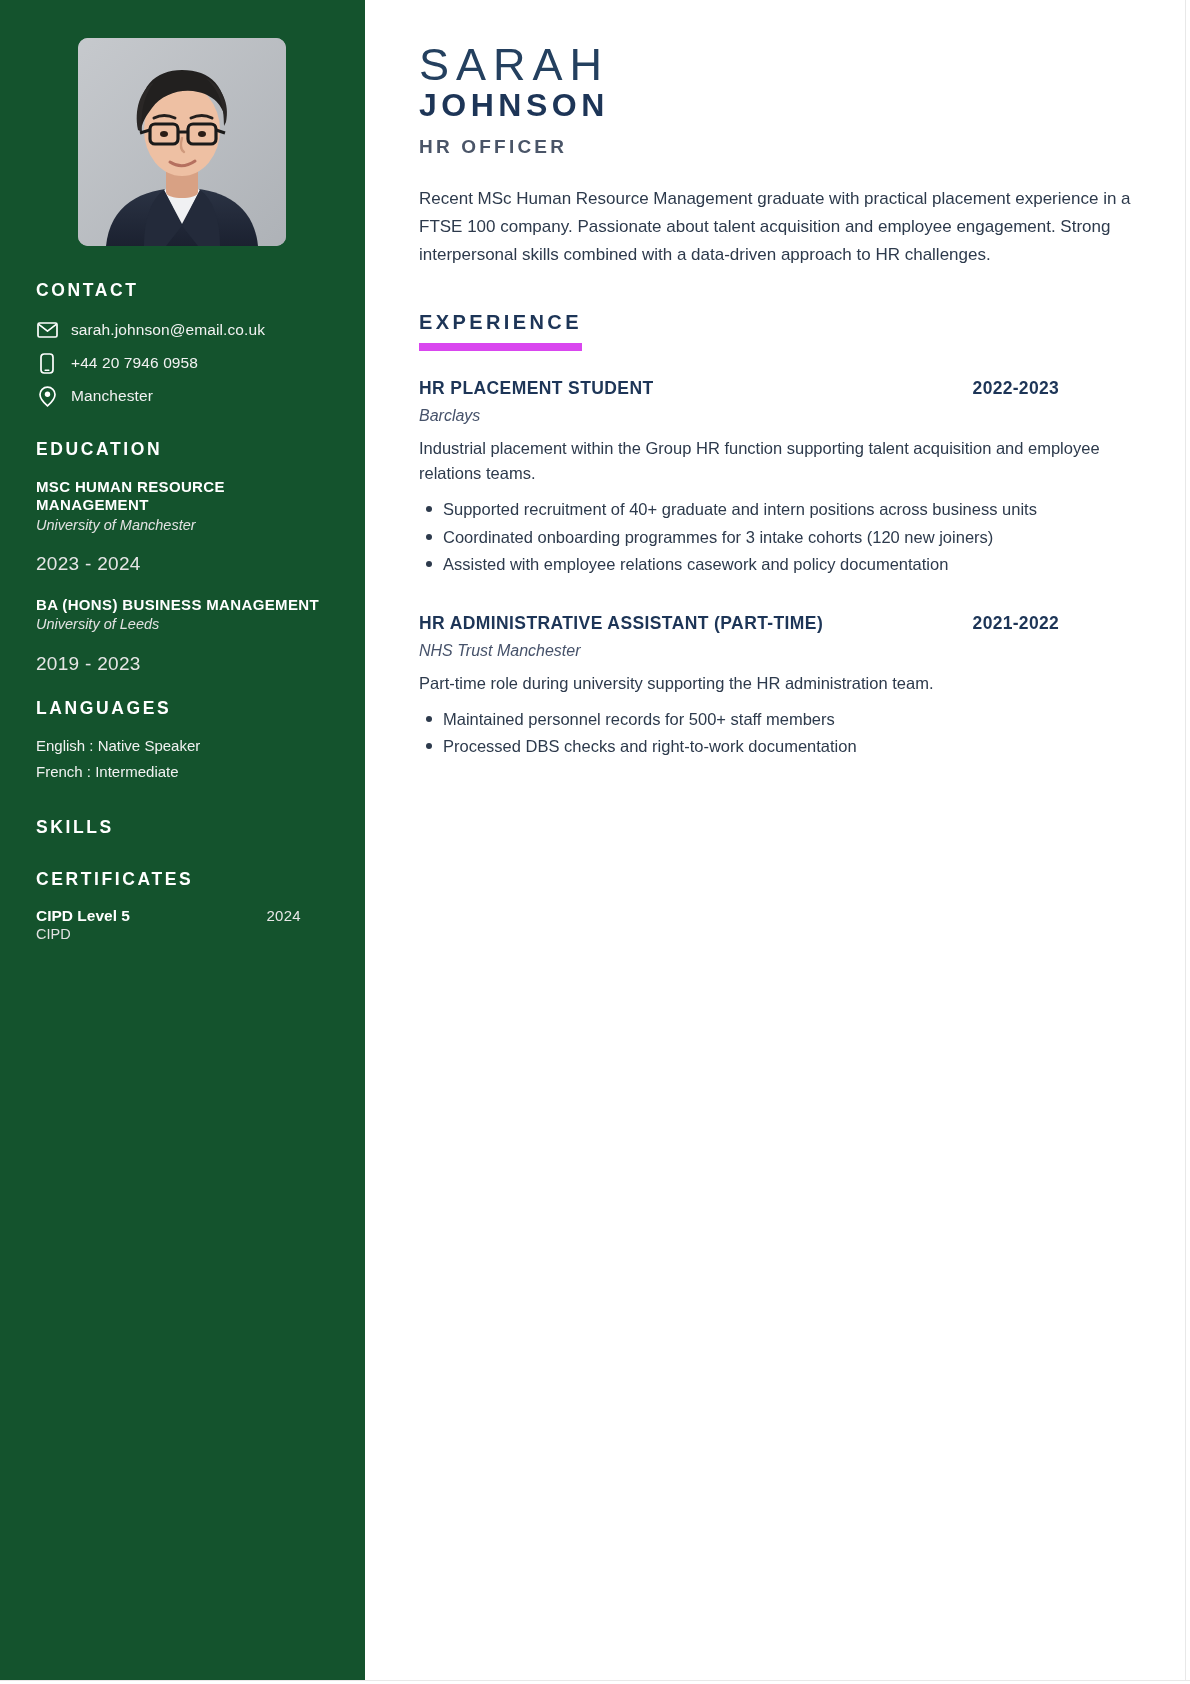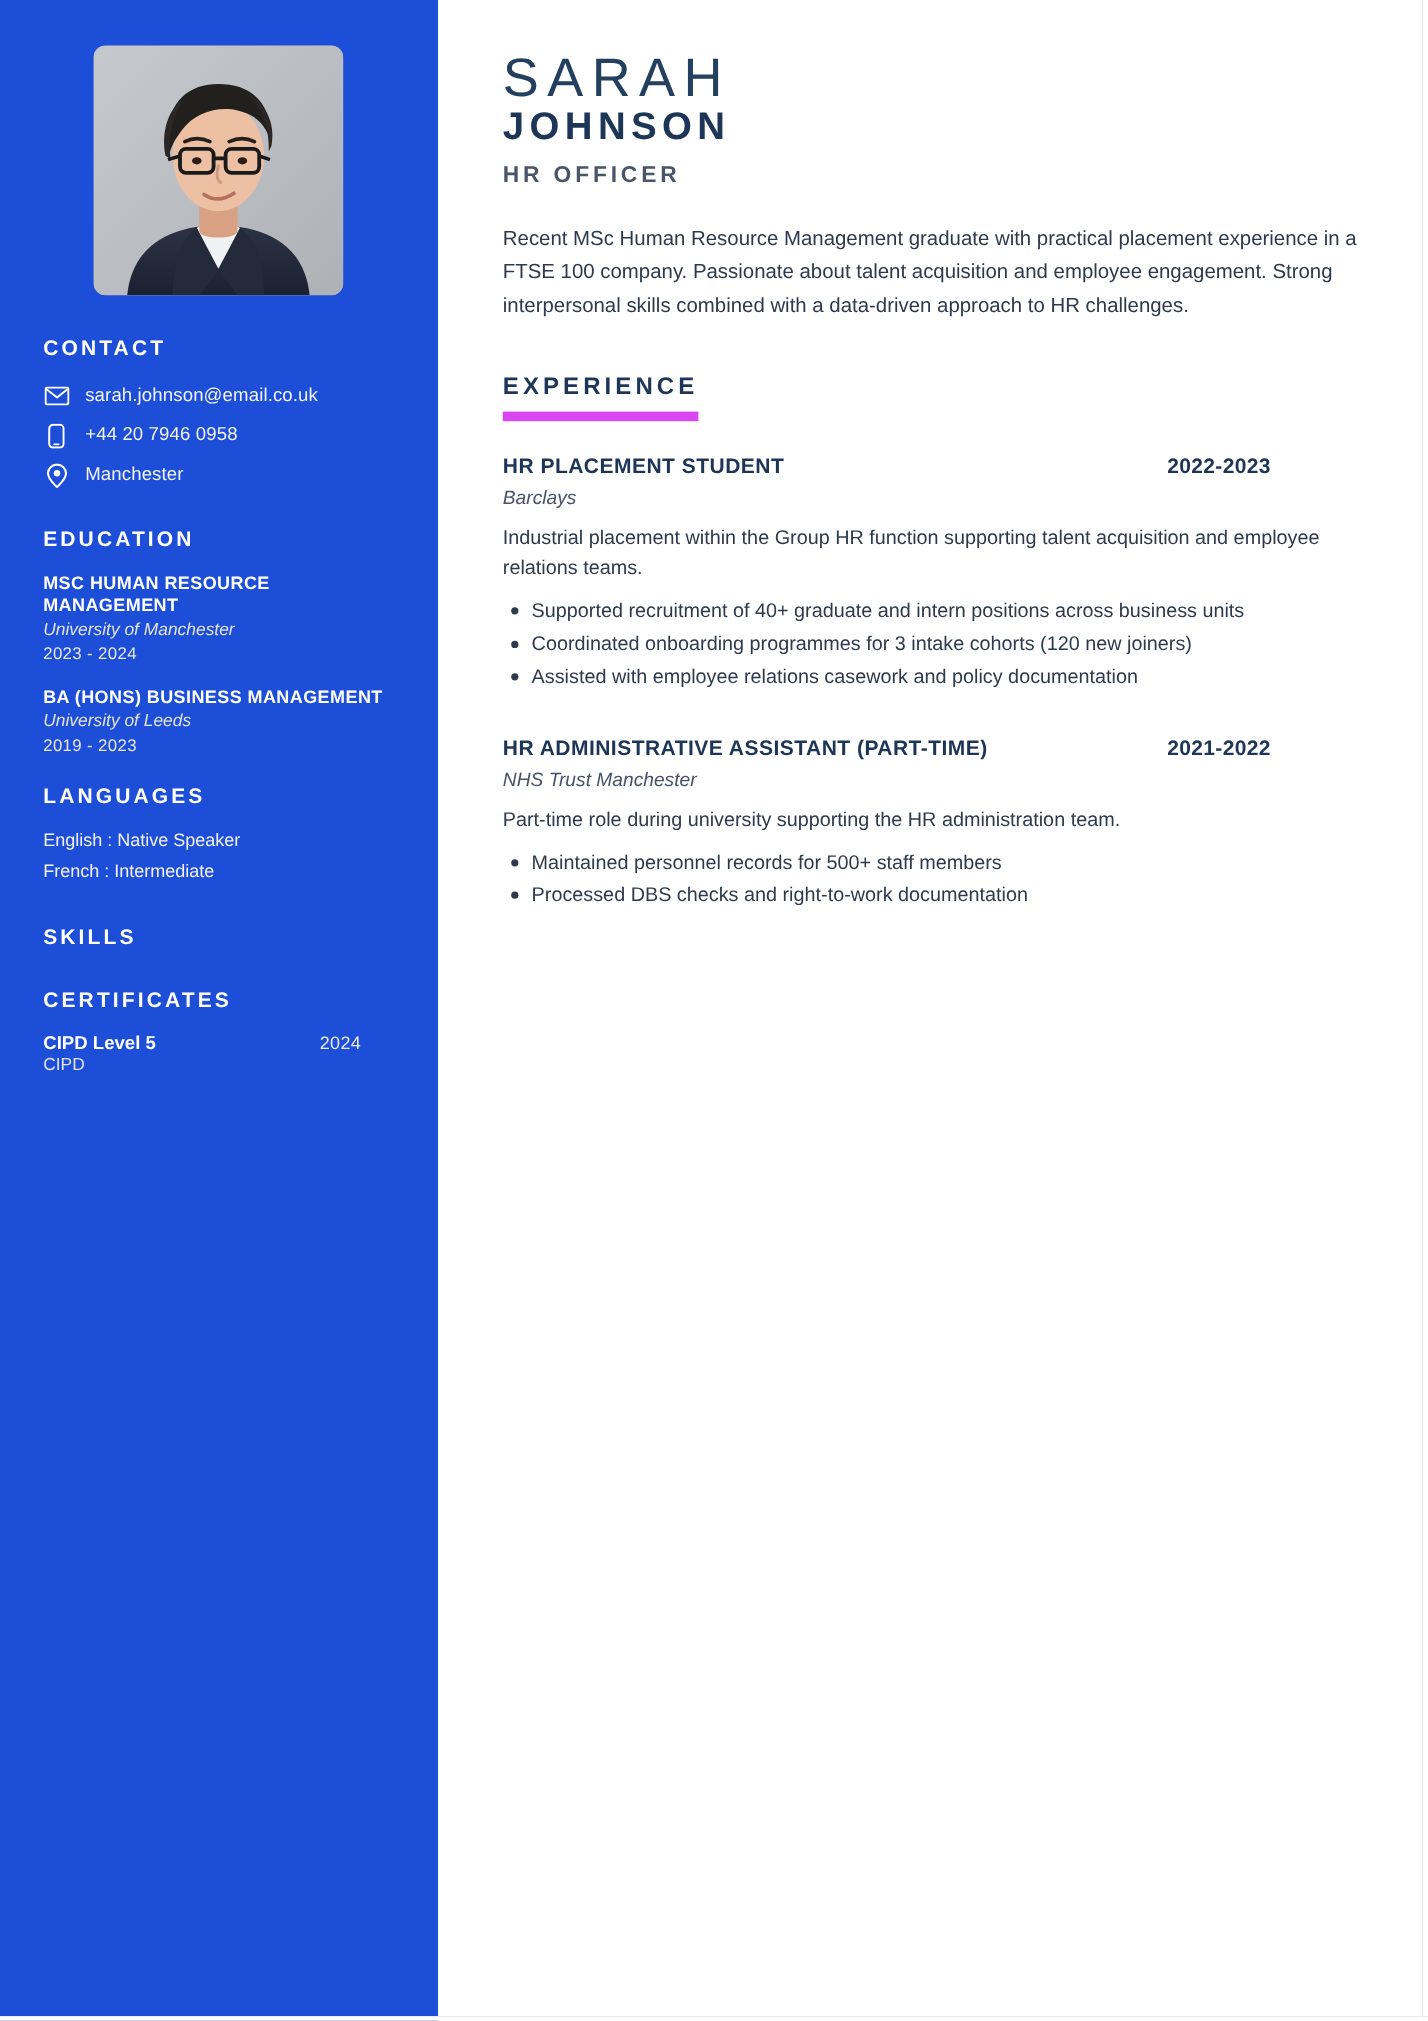--- a/index.html
+++ b/index.html
@@ -27,21 +27,21 @@
     width: 1190px; height: 4px;
     background: #ffffff;
     border-top: 1px solid #e8e8e8;
     z-index: 40;
   }
 
   
   .sidebar {
     position: absolute; left: 0; top: 0;
     width: 365px; height: 1684px;
-    background: #1d4ed8;
+    background: #14532d;
     color: #ffffff;
     padding: 0;
     z-index: 10;
   }
   .photo-wrap {
     margin: 38px 0 0 78px;
     width: 208px; height: 208px;
     border-radius: 10px;
     overflow: hidden;
     background: #b9bcc0;
@@ -89,24 +89,25 @@
     color: #ffffff;
   }
   .edu-school {
     font-size: 14.5px;
     font-style: italic;
     color: #e2e2e2;
     line-height: 1.35;
     margin-top: 1px;
   }
   .edu-years {
-    font-size: 14px;
+    font-size: 19px;
     color: #e6e6e6;
     line-height: 1.35;
     letter-spacing: 0.3px;
+    margin-top: 16px;
   }
 
   .lang-row {
     font-size: 15px;
     color: #f2f2f2;
     line-height: 1.72;
   }
 
   .cert-item { margin-top: 17px; }
   .cert-head {

